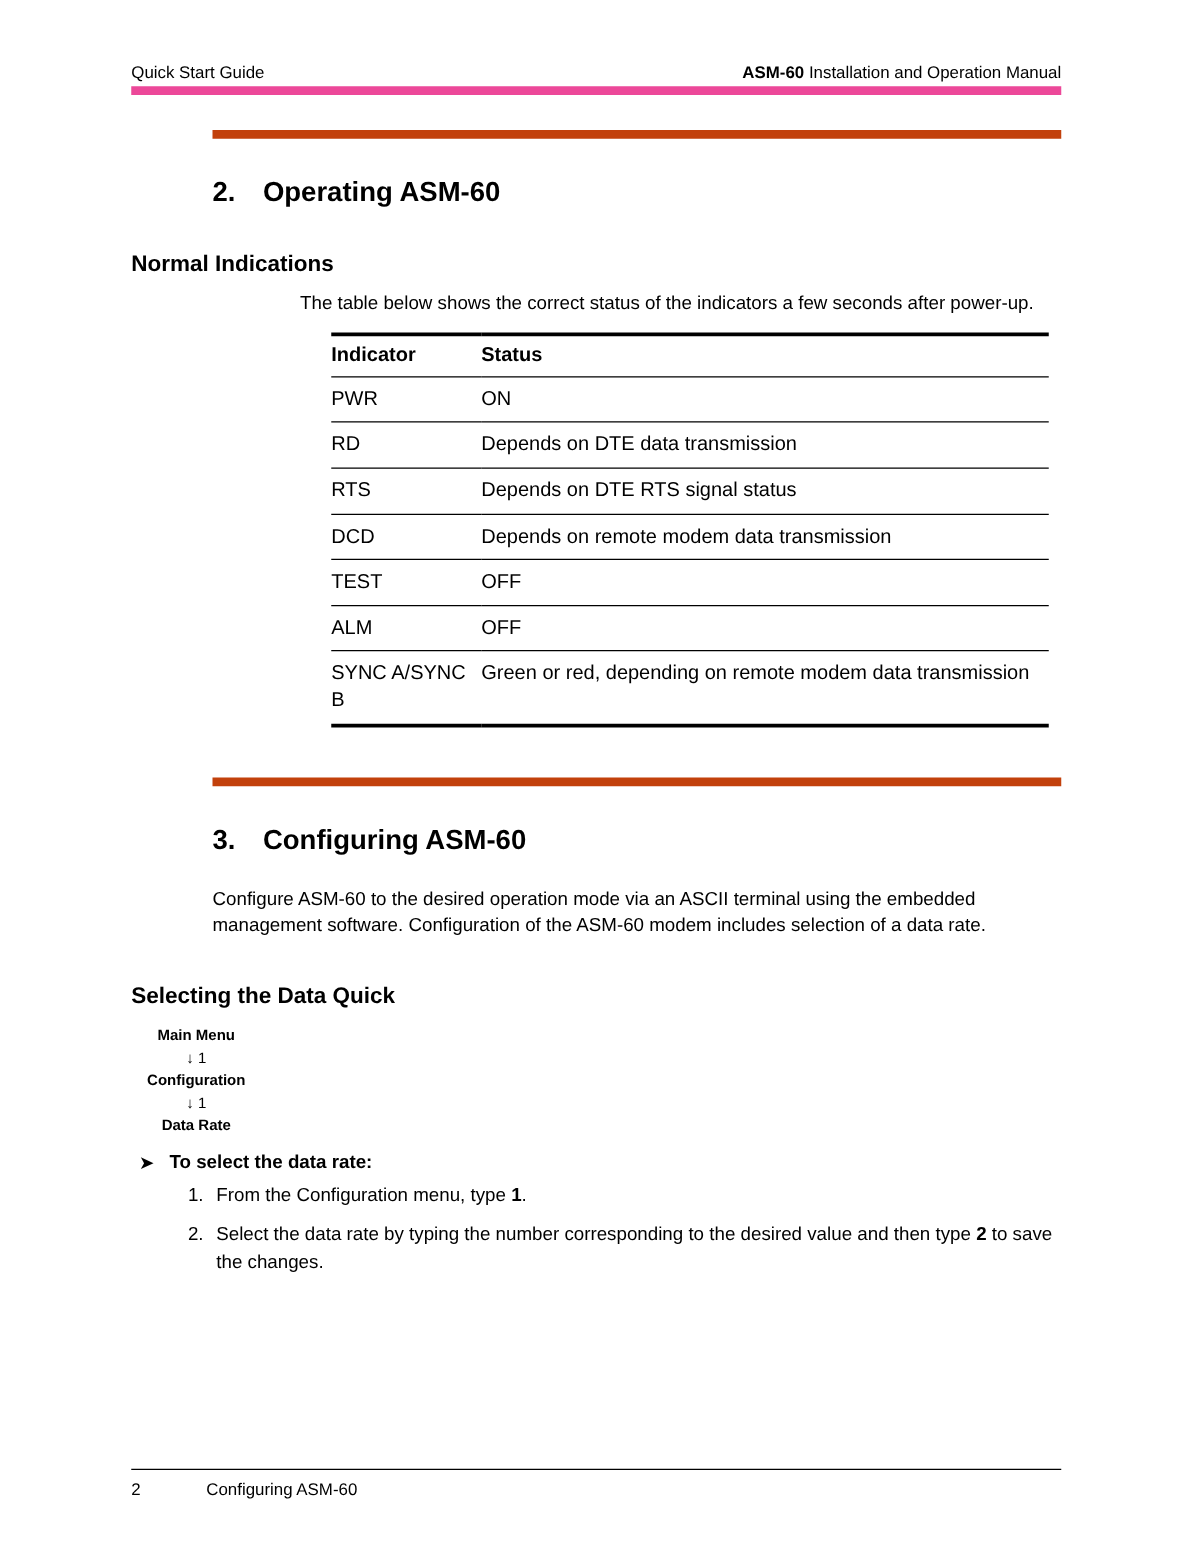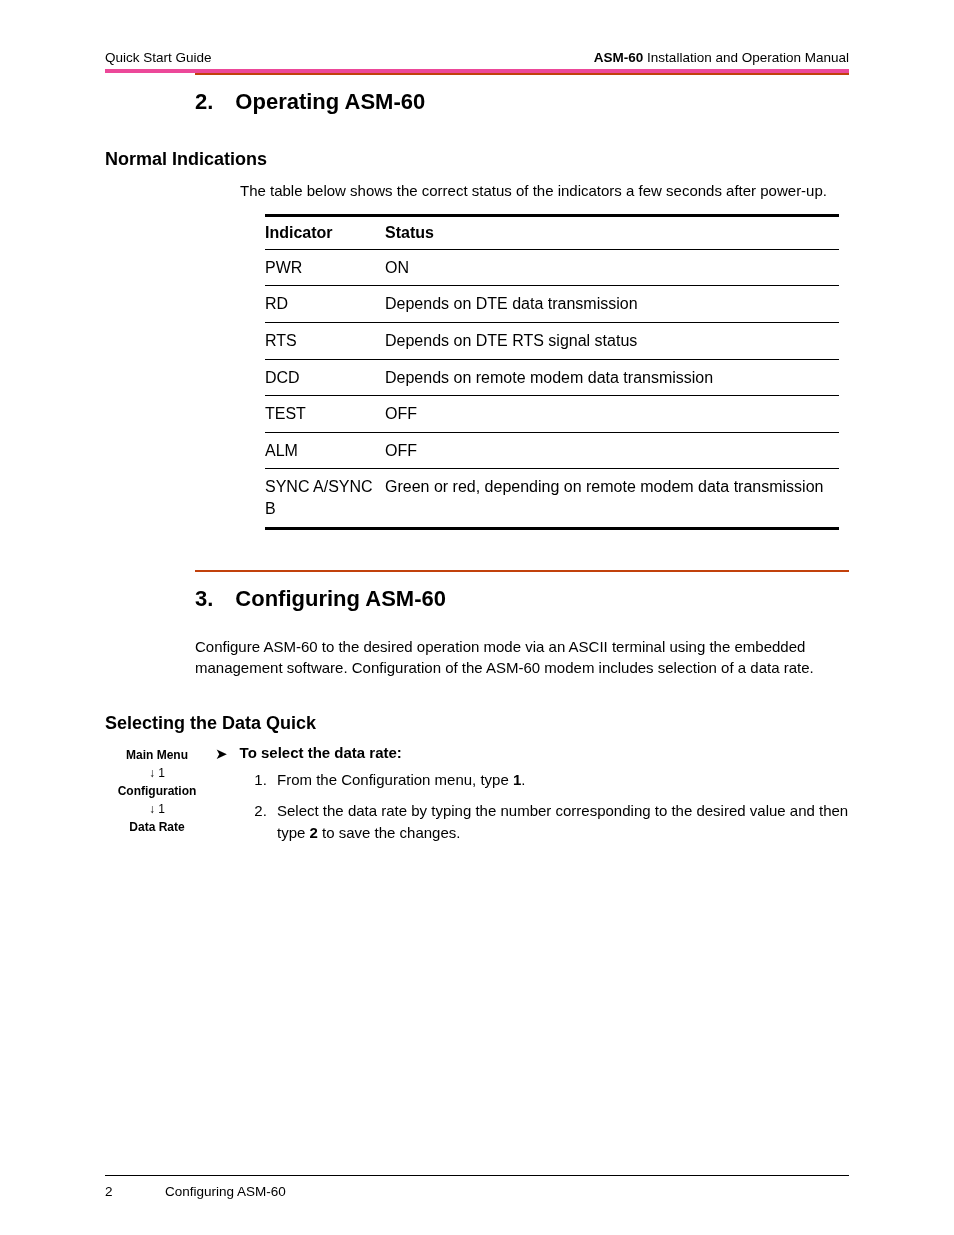--- a/index.html
+++ b/index.html
@@ -10,27 +10,28 @@
     width: 954px;
     height: 1235px;
     position: relative;
     padding: 50px 105px 40px 105px;
   }
   .header-row {
     display: flex;
     justify-content: space-between;
     font-size: 13.5px;
     padding-bottom: 4px;
-    border-bottom: 4px solid #ec4899;
+    border-bottom: 7px solid #ec4899;
+    margin-bottom: 28px;
   }
   .header-right b { font-weight: 700; }
   .section-block {
-    border-top: 2px solid #c2410c;
-    padding-top: 14px;
-    margin-left: 90px;
+    border-top: 7px solid #c2410c;
+    padding-top: 30px;
+    margin-left: 65px;
     margin-bottom: 34px;
   }
   .section-title {
     font-size: 22px;
     font-weight: 700;
     margin-bottom: 24px;
   }
   .subhead {
     font-size: 18px;
     font-weight: 700;
@@ -66,20 +67,21 @@
     padding: 7px 8px 7px 0;
     vertical-align: top;
     line-height: 1.35;
   }
   tbody tr:last-child td { border-bottom: 3px solid #000; }
   .col-ind { width: 120px; }
 
   .proc-row {
     display: flex;
     margin-top: 8px;
+    flex-direction: column;
   }
   .nav-path {
     width: 104px;
     flex: 0 0 104px;
     font-size: 12px;
     font-weight: 700;
     text-align: center;
     line-height: 1.5;
     padding-top: 2px;
   }

